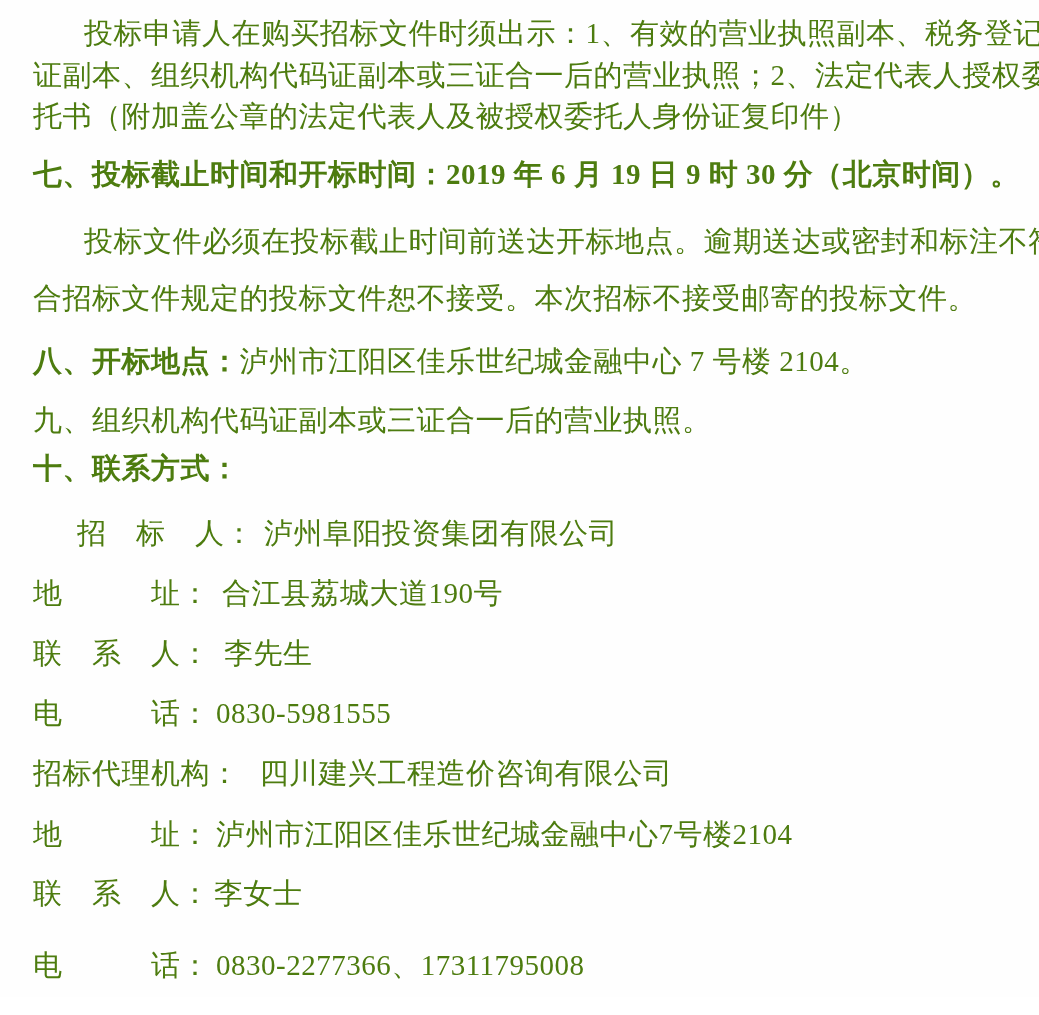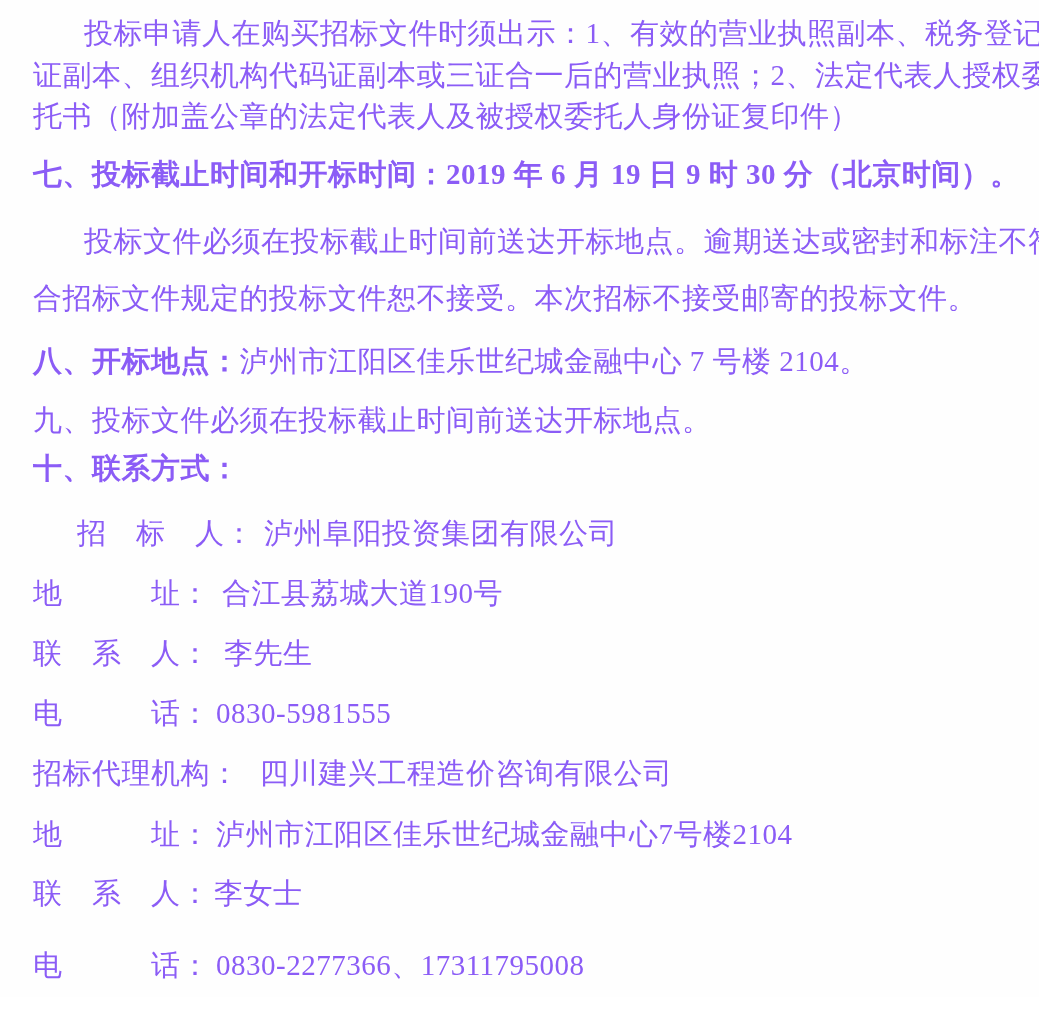--- a/index.html
+++ b/index.html
@@ -6,21 +6,21 @@
     margin: 0;
     padding: 0;
     background: #ffffff;
   }
   .page {
     position: relative;
     width: 1039px;
     height: 997px;
     background: #fefefe;
     overflow: hidden;
-    color: #8b5cf6;
+    color: #4d7c0f;
     font-family: "Liberation Serif", "DejaVu Serif", serif;
   }
   .abs-line {
     position: absolute;
     white-space: nowrap;
     font-size: 29px;
     line-height: 42px;
     letter-spacing: 0.5px;
   }
   .bold { font-weight: bold; }
@@ -42,21 +42,21 @@
   </div>
 
   <div class="abs-line" style="top:220px; left:84px;">投标文件必须在投标截止时间前送达开标地点。逾期送达或密封和标注不符</div>
   <div class="abs-line" style="top:277px; left:33px;text-align:center;">合招标文件规定的投标文件恕不接受。本次招标不接受邮寄的投标文件。</div>
 
   <div class="abs-line" style="top:340px; left:33px;">
     <span class="bold">八、开标地点：</span><span class="regular">泸州市江阳区佳乐世纪城金融中心 7 号楼 2104。</span>
   </div>
 
   <div class="abs-line" style="top:399px; left:33px;">
-    <span>九、</span><span>投标文件必须在投标截止时间前送达开标地点。</span>
+    <span>九、</span><span>组织机构代码证副本或三证合一后的营业执照。</span>
   </div>
 
   <div class="abs-line bold" style="top:447px; left:33px;">十、联系方式：</div>
 
   <div class="abs-line" style="top:512px; left:40px;margin-left:37px;">
     <span>招　标　人：</span><span style="margin-left:10px;">泸州阜阳投资集团有限公司</span>
   </div>
   <div class="abs-line" style="top:572px; left:33px;">
     <span>地　　　址：</span><span style="margin-left:12px;">合江县荔城大道190号</span>
   </div>

